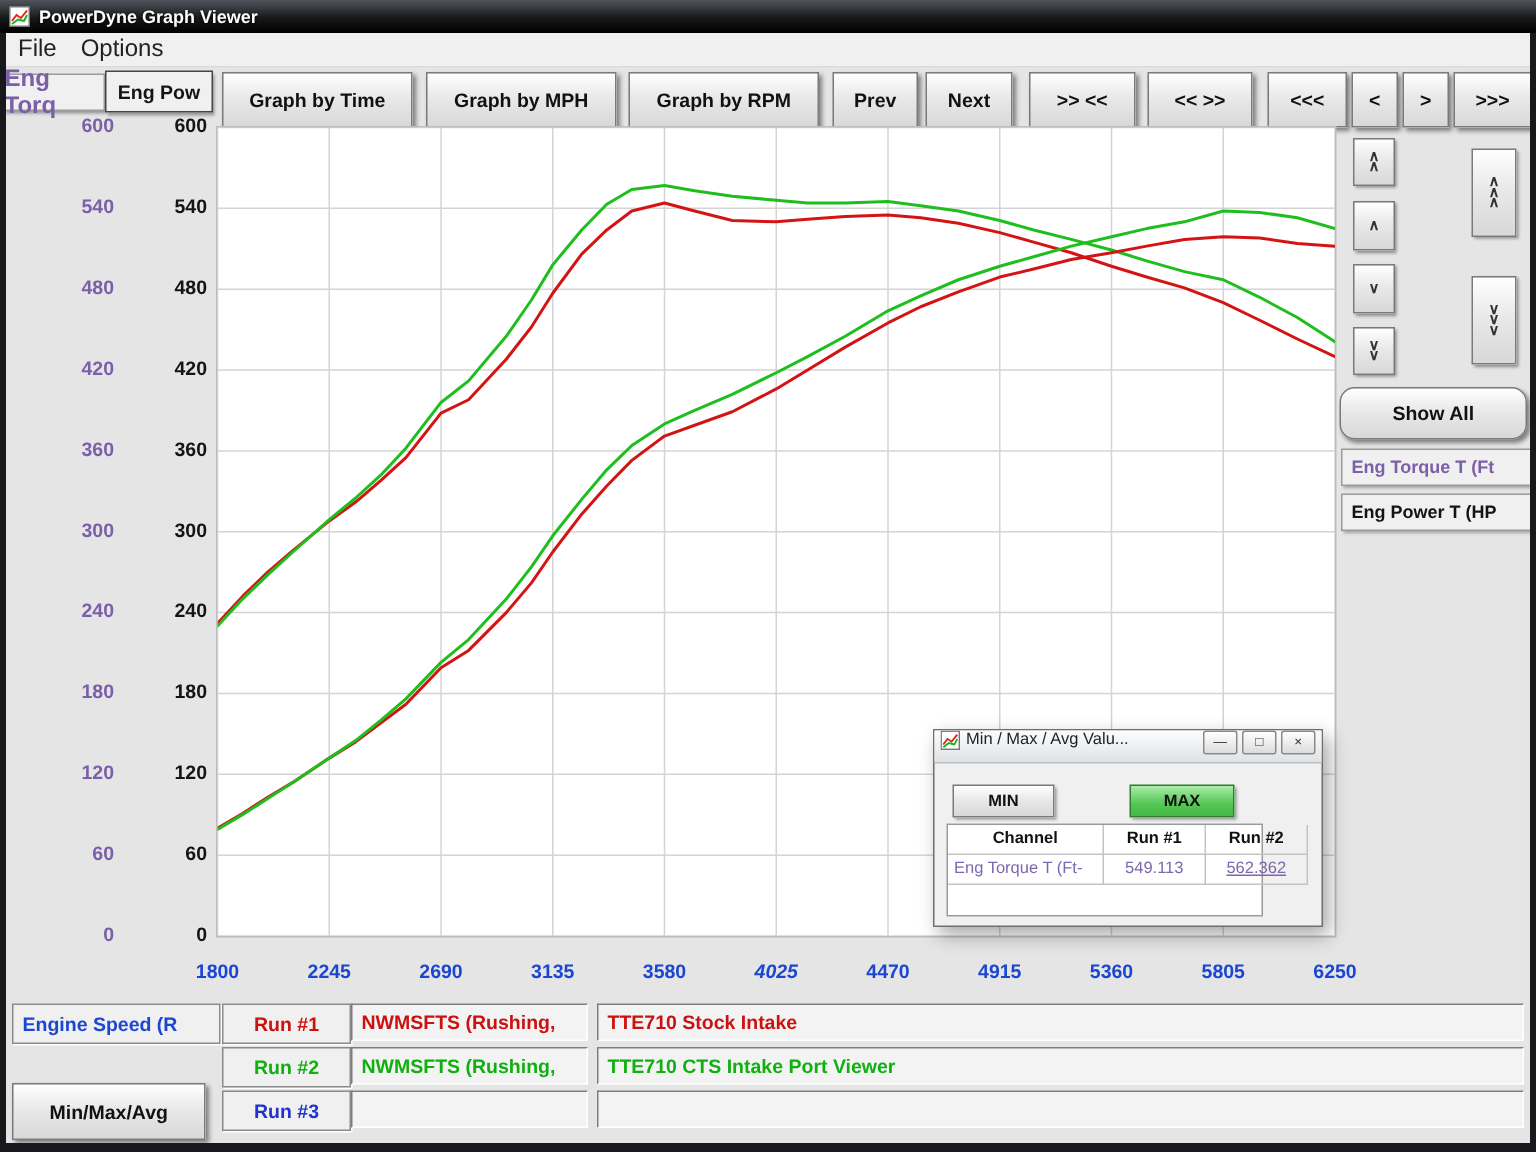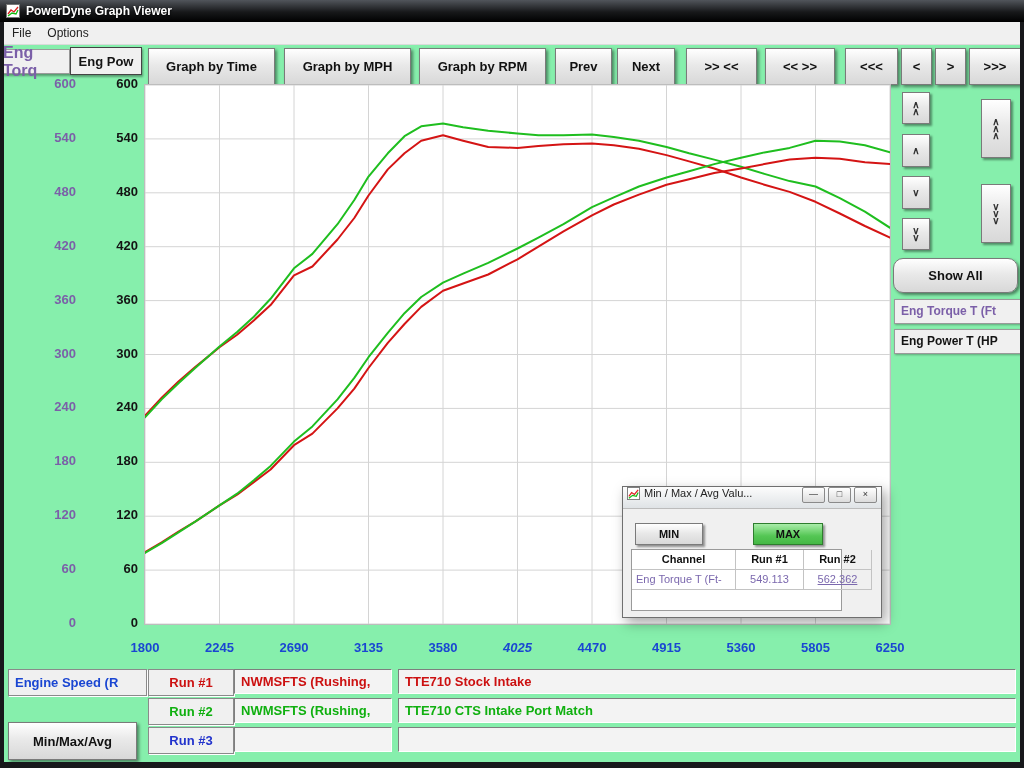--- a/index.html
+++ b/index.html
@@ -1,18 +1,18 @@
 <!DOCTYPE html>
 <html><head>
 <meta charset="utf-8">
 <style>
   html,body { margin:0; padding:0; background:#888; }
   .app {
     position:relative; width:1024px; height:768px;
-    background:#86efac; overflow:hidden;
+    background:#e5e5e5; overflow:hidden;
     font-family:"Liberation Sans", sans-serif;
     -webkit-font-smoothing:antialiased;
   }
   
   .titlebar {
     position:absolute; left:0; top:0; width:1024px; height:22px;
     background:linear-gradient(#51555b, #17181a 55%, #000);
     display:flex; align-items:center; z-index:90;
   }
   .titlebar .app-icon { margin:0 6px 0 6px; display:flex; }
@@ -22,21 +22,21 @@
     background:linear-gradient(#fefefe,#ced3d9 50%,#aab1ba);
     color:#222; font-size:10px; line-height:15px; text-align:center; cursor:default;
   }
   .frame-l { position:absolute; left:0; top:22px; width:4px; height:746px; background:#17181b; z-index:89; }
   .frame-r { position:absolute; right:0; top:22px; width:4px; height:746px; background:#17181b; z-index:89; }
   .frame-b { position:absolute; left:0; top:762px; width:1024px; height:6px; background:#17181b; z-index:89; }
   .menubar {
     position:absolute; left:4px; top:22px; width:1016px; height:22px;
     background:#f0f0f0; border-bottom:1px solid #dadada; display:flex; align-items:center;
   }
-  .menu-item { font-size:12px; color:#222; padding:20px 8px; }
+  .menu-item { font-size:16px; color:#222; padding:20px 8px; }
   
   .btn3d {
     position:absolute;
     background:linear-gradient(#ffffff, #e9e9e9 45%, #d8d8d8);
     border:1px solid #7a7a7a;
     box-shadow:2px 2px 3px rgba(0,0,0,0.45);
     display:flex; align-items:center; justify-content:center;
     font-weight:bold; font-size:13px; color:#111; cursor:default;
   }
   .btn-small { box-shadow:1.5px 1.5px 2px rgba(0,0,0,0.4); }
@@ -245,21 +245,21 @@
   </div>
 
   <div class="labelbox" style="left: 8px; top: 669px; width: 131px; height: 25px; justify-content: flex-start; padding-left: 6px; color: rgb(26, 70, 210);">Engine Speed (R</div>
 
   <div class="labelbox" style="left: 148px; top: 669px; width: 84px; height: 25px; color: rgb(204, 17, 17);">Run #1</div>
   <div class="field" style="left: 234px; top: 669px; width: 150px; height: 23px; color: rgb(204, 17, 17);">NWMSFTS (Rushing,</div>
   <div class="field" style="left: 398px; top: 669px; width: 610px; height: 23px; color: rgb(204, 17, 17);">TTE710 Stock Intake</div>
 
   <div class="labelbox" style="left: 148px; top: 698px; width: 84px; height: 25px; color: rgb(16, 176, 16);">Run #2</div>
   <div class="field" style="left: 234px; top: 698px; width: 150px; height: 23px; color: rgb(16, 176, 16);">NWMSFTS (Rushing,</div>
-  <div class="field" style="left: 398px; top: 698px; width: 610px; height: 23px; color: rgb(16, 176, 16);">TTE710 CTS Intake Port Match</div>
+  <div class="field" style="left: 398px; top: 698px; width: 610px; height: 23px; color: rgb(16, 176, 16);">TTE710 CTS Intake Port Viewer</div>
 
   <div class="labelbox" style="left: 148px; top: 727px; width: 84px; height: 25px; color: rgb(34, 51, 204);">Run #3</div>
   <div class="field" style="left: 234px; top: 727px; width: 150px; height: 23px; color: rgb(34, 51, 204);"></div>
   <div class="field" style="left: 398px; top: 727px; width: 610px; height: 23px; color: rgb(34, 51, 204);"></div>
 
   <div class="btn3d" style="left:8px; top:722px; width:127px; height:36px;">Min/Max/Avg</div>
 
 <div class="ylab" style="left: 30px; top: 615px; color: rgb(123, 95, 168);">0</div>
     <div class="ylab" style="left: 92px; top: 615px; color: rgb(20, 20, 20);">0</div>
     <div class="ylab" style="left: 30px; top: 561.1px; color: rgb(123, 95, 168);">60</div>

